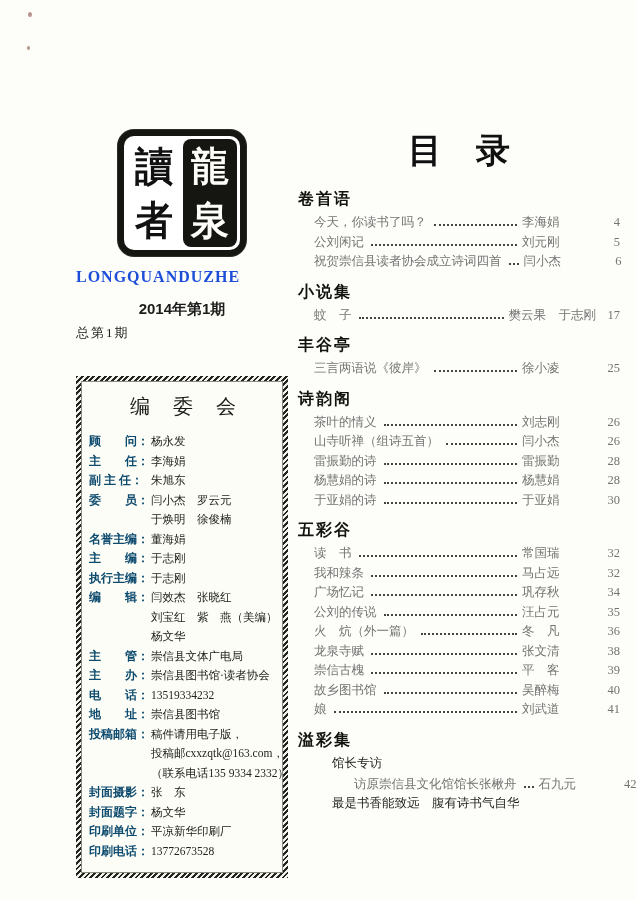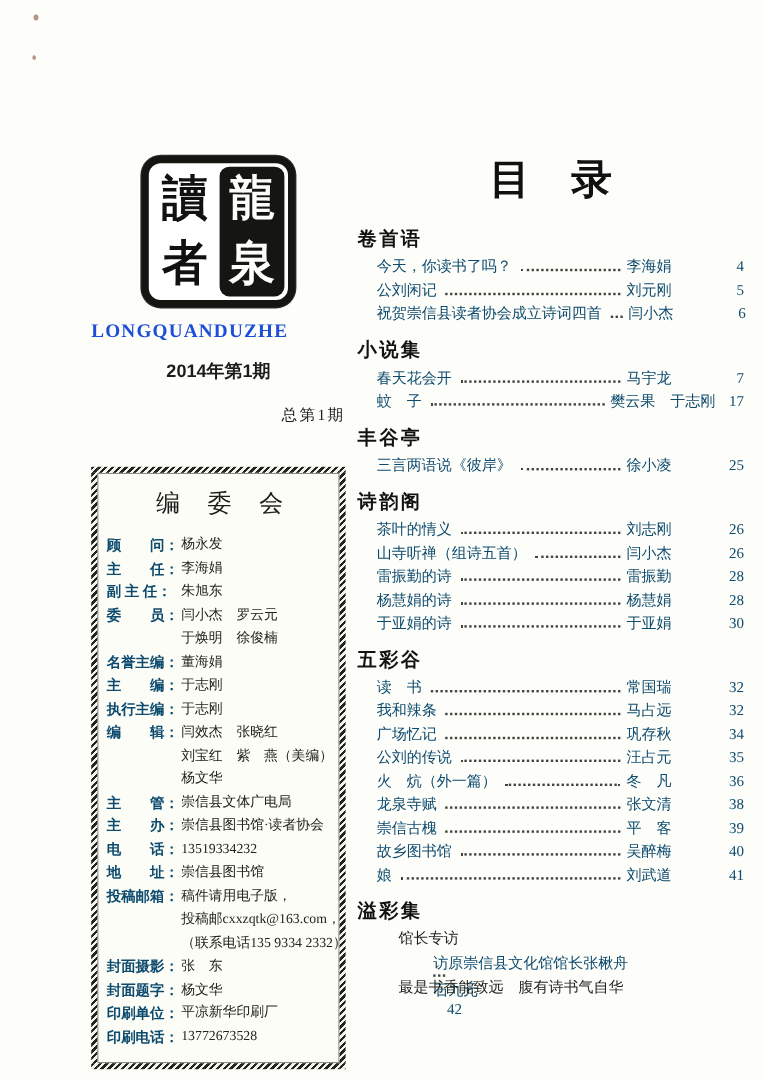--- a/index.html
+++ b/index.html
@@ -18,43 +18,43 @@
   }
   .seal-half{flex:1;display:flex;flex-direction:column;justify-content:space-around;
     align-items:center;font-weight:bold;font-size:38px;line-height:1;}
   .seal-left{background:#fff;color:#111;}
   .seal-right{background:#151512;color:#fdfdf9;border-radius:8px;}
   .seal-char{font-family:"Liberation Serif",serif;transform:scaleY(1.05);}
   .romanized{margin-top:12px;text-align:left;font-weight:bold;font-size:16px;
     letter-spacing:1px;color:#1d4ed8;}
   .issue{margin-top:14px;text-align:center;font-weight:bold;font-size:15px;
     font-family:"Liberation Sans","DejaVu Sans",sans-serif;}
-  .issue-total{margin-top:18px;text-align:right;font-size:13px;letter-spacing:2px;}
+  .issue-total{margin-top:5px;text-align:left;font-size:13px;letter-spacing:2px;}
   .edit-box{
     margin-top:34px;background:#fdfdf7;
     border:5px solid transparent;
     border-image:repeating-linear-gradient(135deg,#23231f 0 2px,#f2f2ea 2px 4px) 5;
     box-shadow:inset 0 0 0 1px #8b8b82;
     padding:10px 6px 12px 8px;
   }
   .edit-title{text-align:center;font-size:20px;font-weight:normal;letter-spacing:9px;
     margin:2px 0 12px;text-indent:9px;}
   .edit-row{display:flex;font-size:12px;line-height:19.5px;white-space:pre;}
   .edit-label{width:62px;flex:none;font-weight:bold;color:#0c4a6e;}
   .edit-value{flex:1;font-size:11.5px;color:#22221e;}
   
   .right-col{position:absolute;left:298px;top:132px;width:322px;}
   .toc-title{margin:0;text-align:center;font-size:34px;font-weight:bold;
     letter-spacing:0;line-height:1.1;color:#101010;}
   .toc-sections{margin-top:20px;}
   .sec-header{font-size:16px;font-weight:bold;letter-spacing:2px;
     margin:9px 0 4px;color:#12120e;}
   .entry{display:flex;align-items:baseline;font-size:12.5px;height:19.5px;
-    padding-left:16px;color:#0c4a6e;}
-  .entry.sub{padding-left:56px;flex-direction:column;}
+    padding-left:16px;color:#737373;}
+  .entry.sub{padding-left:56px;}
   .e-title{white-space:pre;flex:none;}
   .e-dots{flex:1;border-bottom:2px dotted #45453f;margin:0 5px 3px 7px;min-width:10px;}
   .e-author{flex:none;min-width:74px;white-space:pre;text-align:left;}
   .e-page{flex:none;width:24px;text-align:right;}
   .plain-row{font-size:12.5px;height:21px;padding-left:16px;white-space:pre;color:#1e1e1a;}
   .plain-row.indent1{padding-left:34px;font-family:Liberation Serif, serif;}
   
   .speck{position:absolute;border-radius:50%;background:#7a3a30;opacity:.55;}
 </style>
 </head>
@@ -129,26 +129,20 @@
           <div class="entry">
             <span class="e-title">祝贺崇信县读者协会成立诗词四首</span>
             <span class="e-dots"></span>
             <span class="e-author">闫小杰</span>
             <span class="e-page">6</span>
           </div>
         </div>
         <div class="toc-section">
           <div class="sec-header">小说集</div>
           <div class="entry">
-            <span class="e-title">春天花会开</span>
-            <span class="e-dots"></span>
-            <span class="e-author">马宇龙</span>
-            <span class="e-page">7</span>
-          </div>
-          <div class="entry">
             <span class="e-title">蚊　子</span>
             <span class="e-dots"></span>
             <span class="e-author">樊云果　于志刚</span>
             <span class="e-page">17</span>
           </div>
         </div>
         <div class="toc-section">
           <div class="sec-header">丰谷亭</div>
           <div class="entry">
             <span class="e-title">三言两语说《彼岸》</span>

